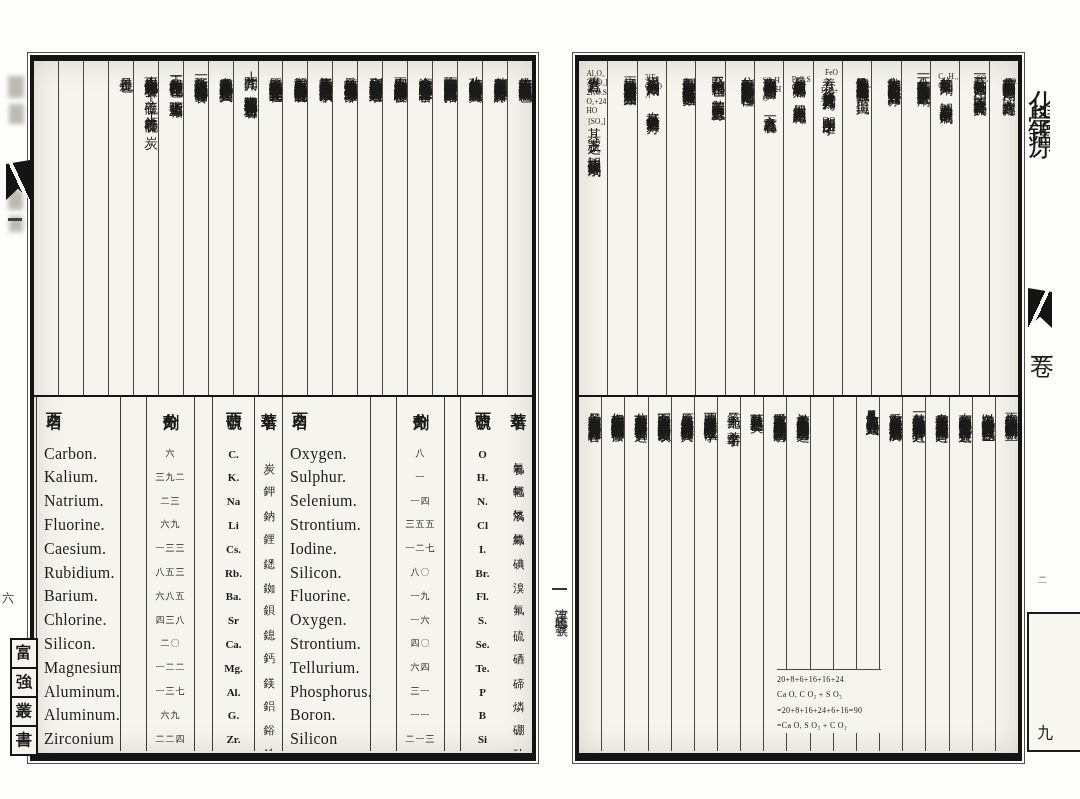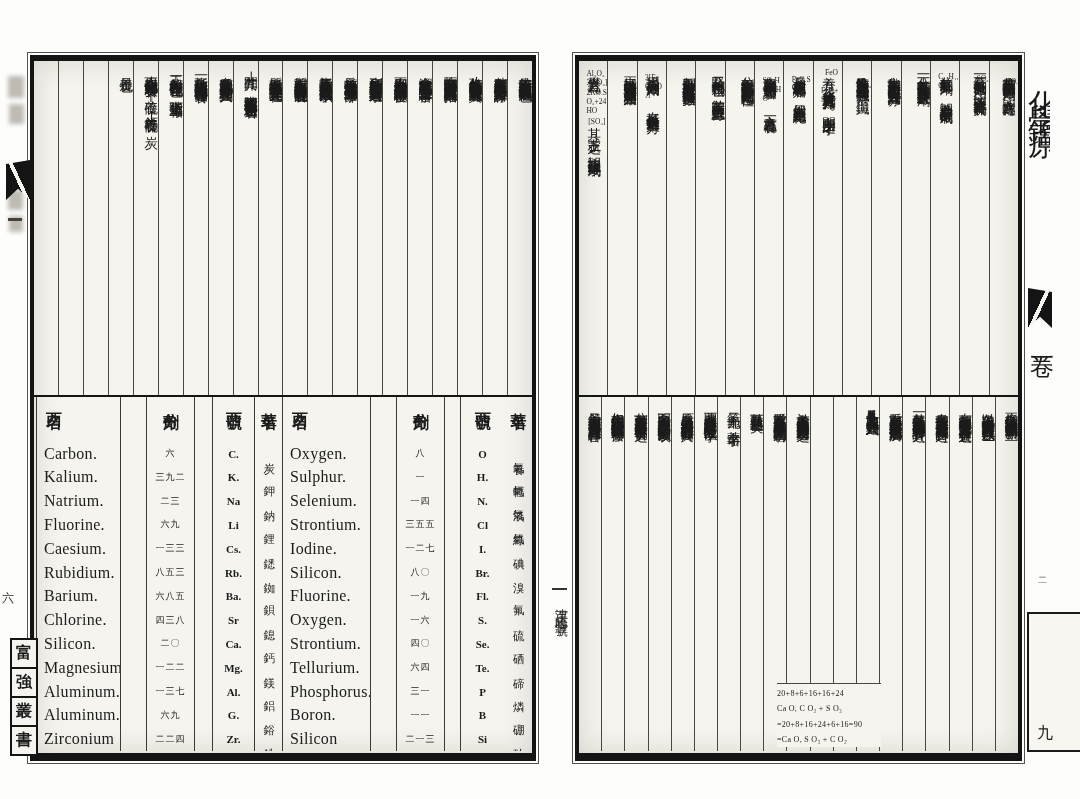--- a/index.html
+++ b/index.html
@@ -30,21 +30,21 @@
   .lp .vcol{font-size:13.8px;letter-spacing:.6px;}
   .fm{
     writing-mode:horizontal-tb;display:inline-block;
     font-size:7.5px;line-height:1.15;letter-spacing:0;
     max-width:21px;word-break:break-all;text-align:left;
     margin:1px 0;vertical-align:middle;
   }
   .note{font-size:8.5px;letter-spacing:0;}
   
   .eq-block{
-    position:absolute;left:198px;bottom:4px;width:104px;
+    position:absolute;left:198px;bottom:18px;width:104px;
     font-size:8px;line-height:1.9;letter-spacing:.3px;white-space:nowrap;
     background:#f5f4ef;border-top:1px solid #4a463e;padding-top:2px;
   }
   
   .tbl{display:flex;height:100%;box-sizing:border-box;}
   .tcol{box-sizing:border-box;border-left:1px solid #3e3a33;display:flex;flex-direction:column;overflow:hidden;}
   .tcol:last-child{border-left:none;}
   .w-west-a{width:84px;} .w-sp-a1{width:26px;} .w-fen-a{width:48px;} .w-sp-a2{width:18px;} .w-sym-a{width:42px;} .w-hua-a{width:28px;}
   .w-west-b{width:88px;} .w-sp-b1{width:26px;} .w-fen-b{width:48px;} .w-sp-b2{width:16px;} .w-sym-b{width:44px;} .w-hua-b{width:28px;}
   .thead{

